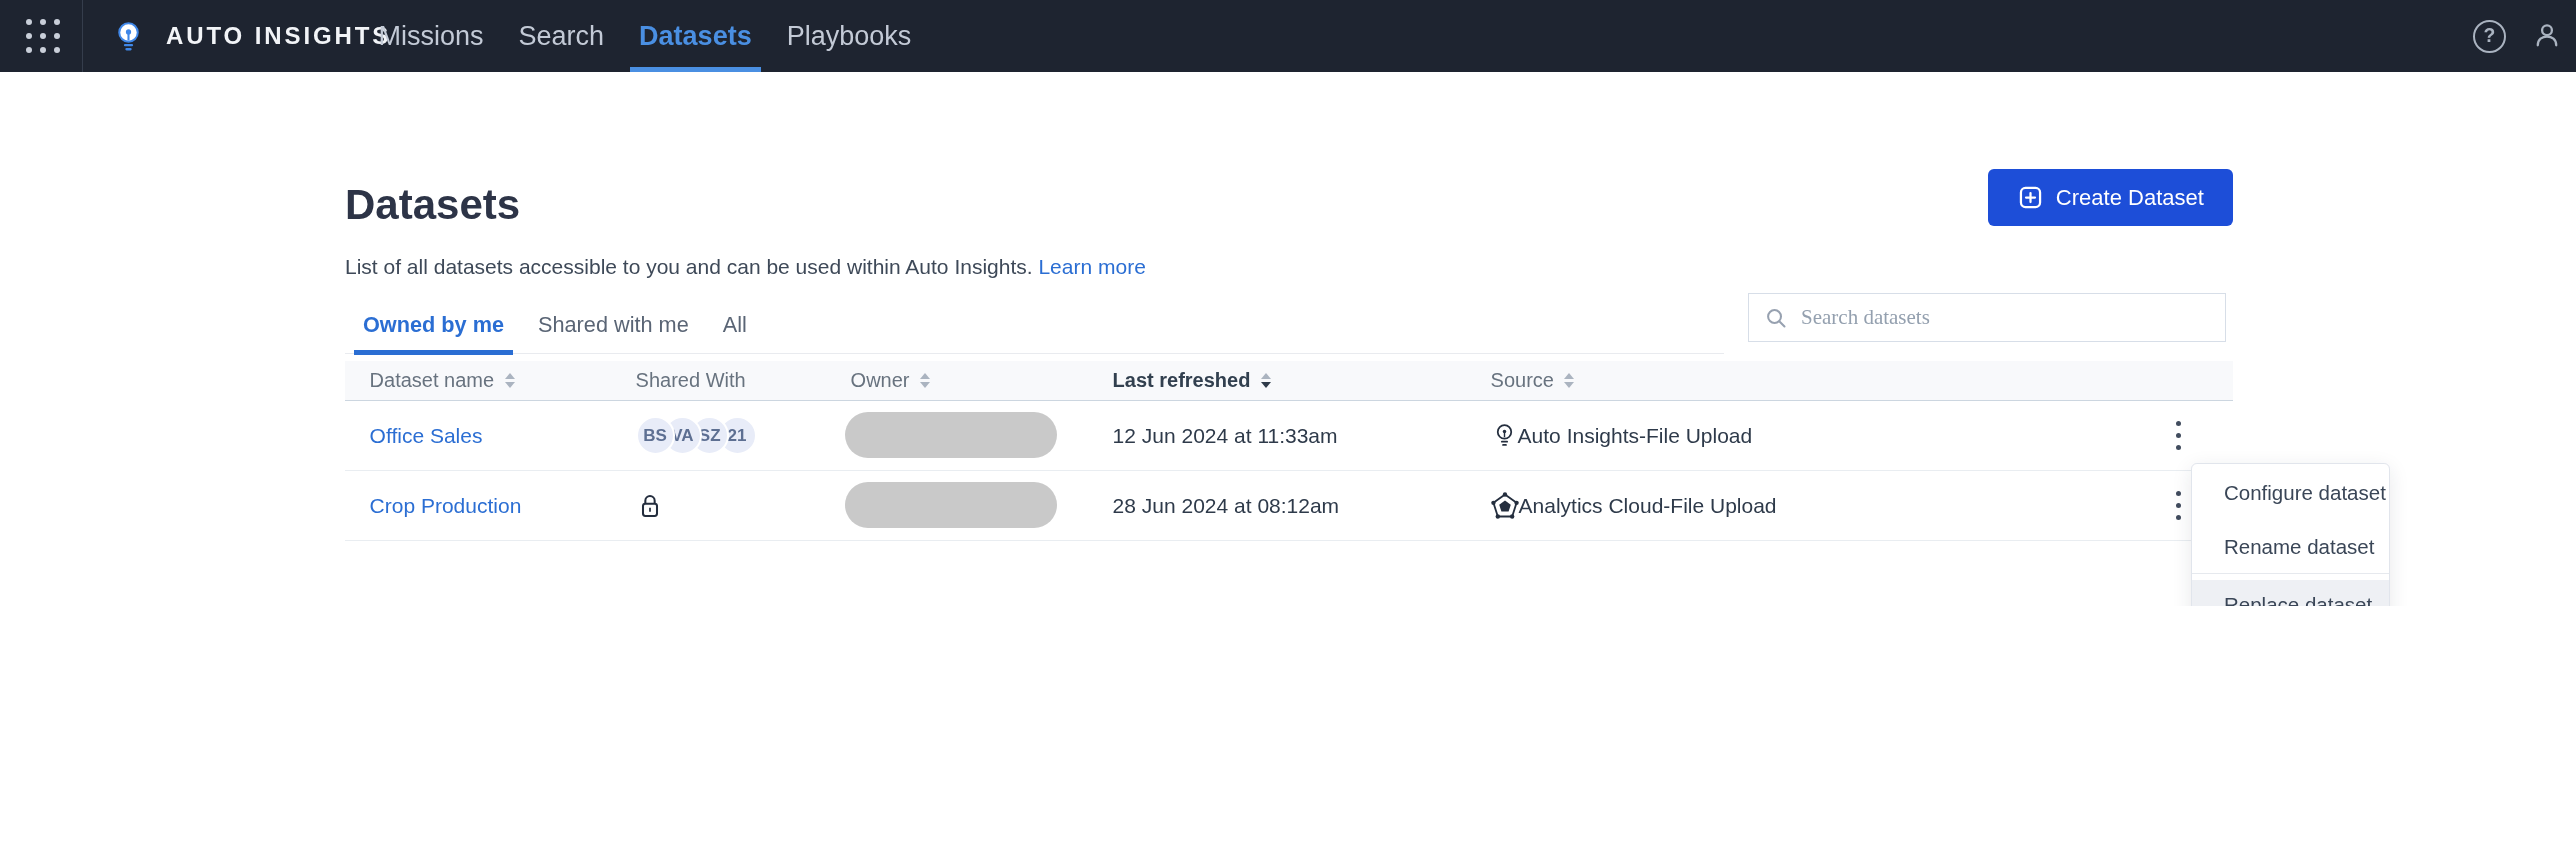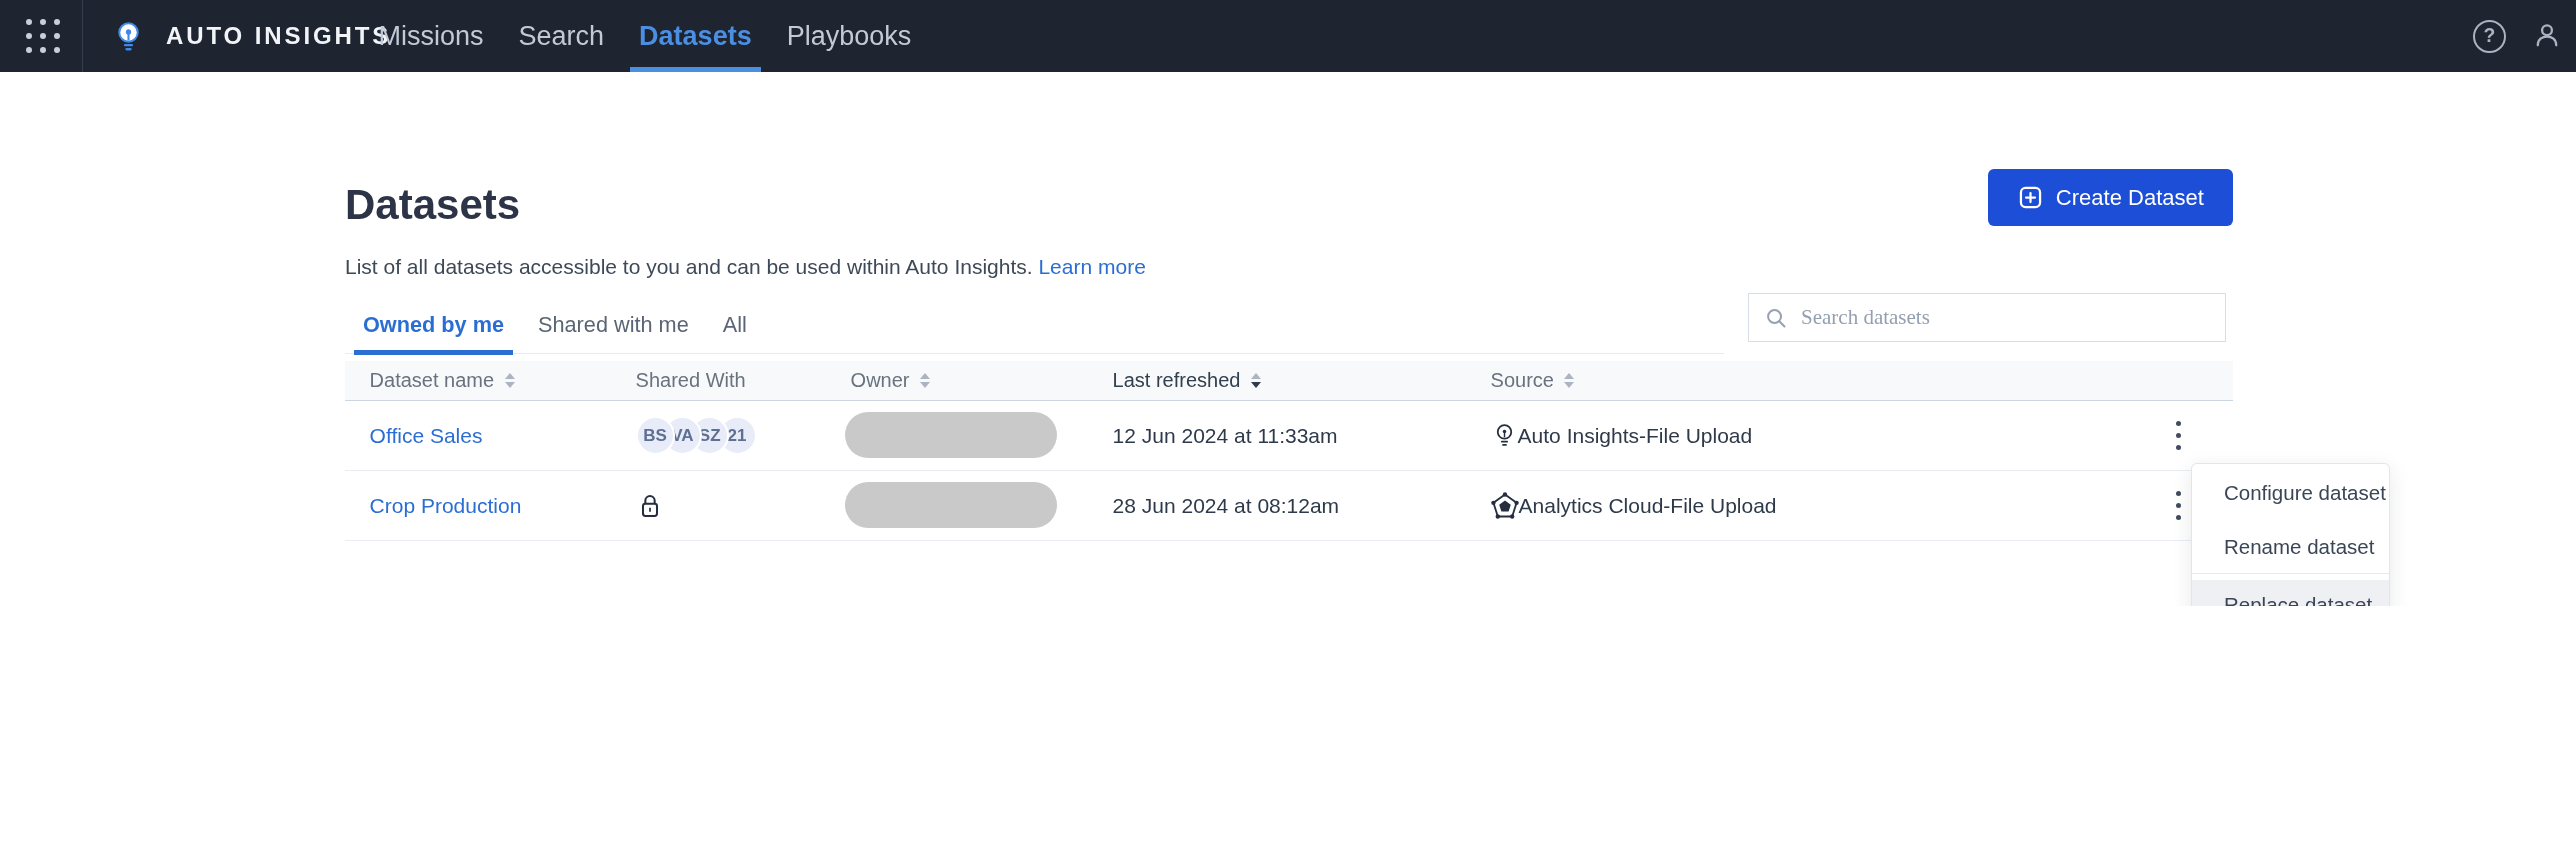--- a/index.html
+++ b/index.html
@@ -42,21 +42,21 @@
   .searchbox input{width:100%;height:100%;box-sizing:border-box;border:1.2px solid #d7dee8;border-radius:0;
             padding:0 11.7px 0 52px;font-size:21px;font-family:Liberation Serif, serif;color:#5a6575;outline:none;}
   .searchbox input::placeholder{color:#94a0af;}
   .searchbox .mag{position:absolute;left:16.4px;top:13px;}
 
   
   .table{position:absolute;left:345px;top:361px;width:1888px;}
   .thead{display:grid;grid-template-columns:266px 215px 262px 378px 662px 81px;align-items:center;
          height:40px;background:#f8f9fb;border-bottom:1.8px solid #ccd6e0;padding-left:24.6px;box-sizing:border-box;}
   .th{display:flex;align-items:center;font-size:20px;color:#68737f;}
-  .th.sorted{color:#32404f;font-weight:400;}
+  .th.sorted{color:#32404f;font-weight:700;}
   .sort{display:inline-flex;flex-direction:column;gap:3.5px;margin-left:10.5px;cursor:pointer;}
   .sort .up{width:0;height:0;border-left:5.3px solid transparent;border-right:5.3px solid transparent;
             border-bottom:6.4px solid #abb4c0;}
   .sort .dn{width:0;height:0;border-left:5.3px solid transparent;border-right:5.3px solid transparent;
             border-top:6.4px solid #abb4c0;}
   .sort.desc .dn{border-top-color:#2f3b4a;}
   .trow{display:grid;grid-template-columns:266px 215px 262px 378px 662px 81px;align-items:center;
         height:70px;border-bottom:1.2px solid #e9edf1;padding-left:24.6px;box-sizing:border-box;}
   .ds-link{font-size:21px;color:#2b6ed3;text-decoration:none;cursor:pointer;}
   .avatars{display:flex;align-items:center;}

